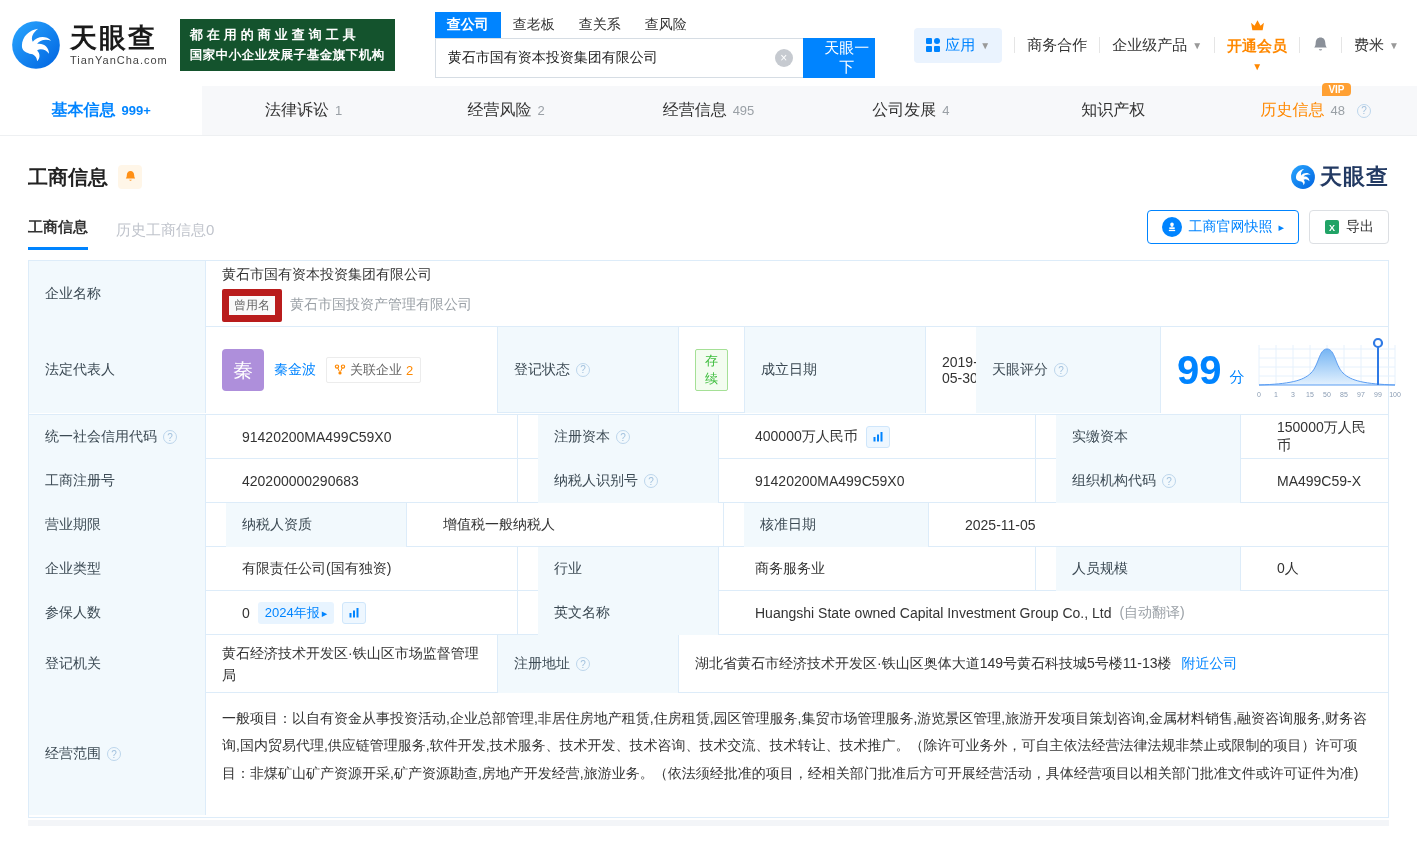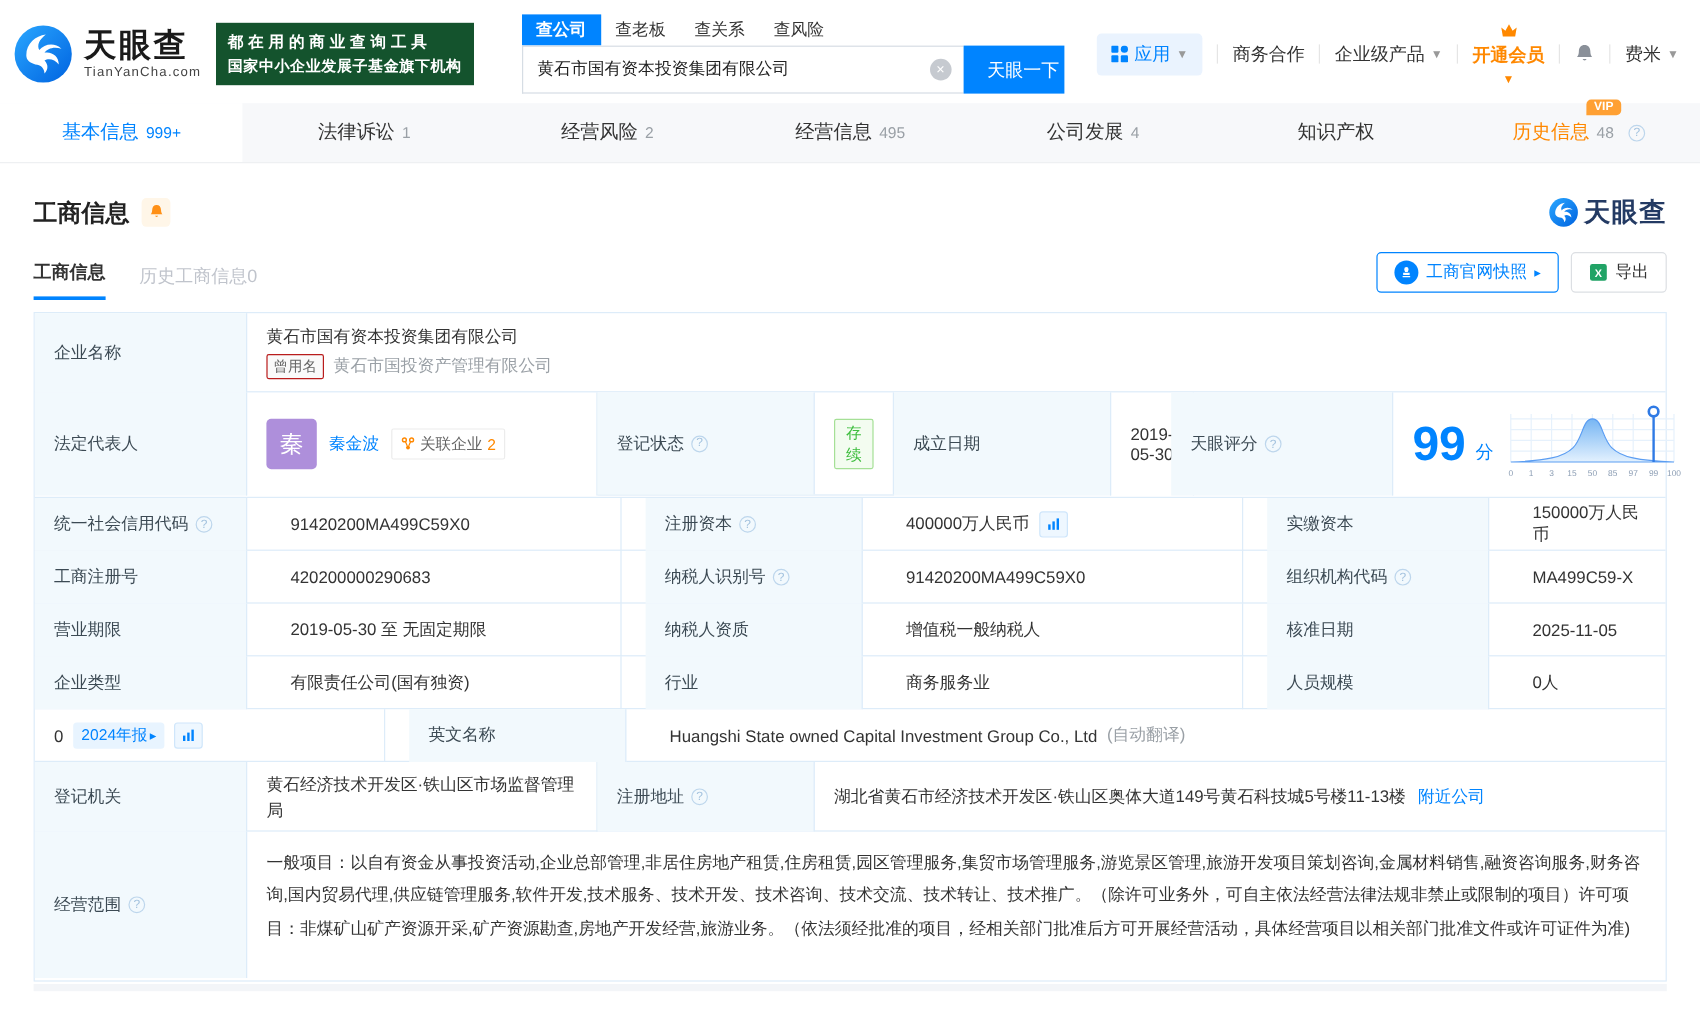--- a/index.html
+++ b/index.html
@@ -21,36 +21,36 @@
   .search-tabs{display:flex;align-items:flex-end;height:26px;}
   .search-tab{font-size:14px;color:#333;padding:4px 12px;cursor:pointer;}
   .search-tab.active{background:var(--blue);color:#fff;font-weight:bold;}
   .search-row{display:flex;}
   .search-input{width:368px;height:40px;border:1px solid #d6dde4;border-right:none;
       padding:0 34px 0 12px;font-size:14px;color:#222;outline:none;
       font-family:"Liberation Sans","DejaVu Sans",sans-serif;}
   .clear-btn{width:18px;height:18px;border-radius:50%;background:#c6cad0;color:#fff;
       display:flex;align-items:center;justify-content:center;font-size:12px;
       margin-left:-28px;margin-top:11px;cursor:pointer;z-index:2;}
-  .search-btn{width:84px;height:40px;background:var(--blue);color:#fff;border:none;
+  .search-btn{width:72px;height:40px;background:var(--blue);color:#fff;border:none;
       font-size:15px;cursor:pointer;margin-left:10px;padding-left:16px;}
   .top-nav{display:flex;align-items:center;margin-left:auto;gap:0;}
   .nav-sep{width:1px;height:16px;background:#e5e5e5;margin:0 12px;}
   .nav-item{display:flex;align-items:center;gap:5px;font-size:15px;color:#333;cursor:pointer;white-space:nowrap;}
   .app-pill{background:#eaf3fe;color:var(--blue);padding:8px 12px;border-radius:4px;}
   .vip-nav{color:var(--orange);font-weight:bold;flex-direction:column;}
   .caret{font-size:10px;color:#999;}
   .caret.o{color:var(--orange);}
   
   .main-tabs{display:flex;height:50px;background:#f7f8fa;border-bottom:1px solid #eef0f2;}
   .mtab{flex:1;display:flex;align-items:center;justify-content:center;gap:6px;
         font-size:16px;color:#333;cursor:pointer;position:relative;}
   .mtab .cnt{font-size:13px;color:#9aa0a6;}
   .mtab.active{background:#fff;}
-  .mtab.active .lbl,.mtab.active .cnt{color:var(--blue);font-weight:normal;}
+  .mtab.active .lbl,.mtab.active .cnt{color:var(--blue);font-weight:bold;}
   .mtab.vip .lbl{color:var(--orange);}
   .rel{position:relative;display:inline-block;}
   .vip-badge{position:absolute;top:-17px;right:-26px;background:#ffa033;color:#fff;
      font-size:10px;font-weight:bold;padding:1px 6px;border-radius:4px 4px 4px 0;}
   .help{display:inline-flex;width:14px;height:14px;border:1px solid #bdd6ec;border-radius:50%;
      color:#a3c2de;font-size:10px;align-items:center;justify-content:center;margin-left:6px;flex:none;}
   
   .section{padding:26px 28px 0 28px;}
   .sec-head{display:flex;align-items:center;}
   .sec-title{font-size:20px;font-weight:bold;color:#222;}
@@ -81,21 +81,21 @@
   .c4{width:297px;flex:none;} .c5{width:185px;flex:none;} .c6{flex:1;}
   .span-rest{flex:1;}
   .h66{height:66px;} .h44{height:44px;gap:20px;} .h58{height:58px;}
   .midblock{width:478px;flex:none;display:flex;}
   .subrow{display:flex;flex:1;}
   .subrow:first-child{border-bottom:1px solid var(--line);}
   .sr-label{width:181px;flex:none;}
   .sr-value{flex:1;}
   .name-cell{flex-direction:column;align-items:flex-start;justify-content:center;gap:5px;}
   .former-line{display:flex;align-items:center;gap:8px;}
-  .tag-former{font-size:12px;color:#666;background:#fafafa;border:1px solid #b91c1c;
+  .tag-former{font-size:12px;color:#666;background:#fafafa;border:7px solid #b91c1c;
       padding:1px 5px;border-radius:2px;}
   .former-name{color:#9aa0a6;font-size:14px;}
   .avatar{width:42px;height:42px;border-radius:4px;background:#ae8fdb;color:#fff;
       display:flex;align-items:center;justify-content:center;font-size:20px;margin-right:10px;flex:none;}
   .link{color:var(--blue);cursor:pointer;text-decoration:none;}
   .rel-tag{display:flex;align-items:center;gap:4px;border:1px solid #ececec;border-radius:2px;
       padding:3px 7px;margin-left:10px;font-size:13px;color:#666;cursor:pointer;}
   .rel-tag b{color:var(--orange);font-weight:normal;}
   .tag-green{color:#3dbd3d;background:#f3fcf0;border:1px solid #a5e096;border-radius:2px;
       padding:2px 9px;font-size:13px;}
@@ -384,37 +384,37 @@
       <div class="cell c4">91420200MA499C59X0</div>
       <div class="cell label c5">
         <span>组织机构代码</span>
         <span class="help">?</span>
       </div>
       <div class="cell c6 last">MA499C59-X</div>
     </div>
 
     <div class="trow h44">
       <div class="cell label c1">营业期限</div>
-      <div class="cell c2">2019-05-30 至 无固定期限</div>
       <div class="cell label c3">纳税人资质</div>
       <div class="cell c4">增值税一般纳税人</div>
       <div class="cell label c5">核准日期</div>
       <div class="cell c6 last">2025-11-05</div>
     </div>
 
     <div class="trow h44">
       <div class="cell label c1">企业类型</div>
       <div class="cell c2">有限责任公司(国有独资)</div>
       <div class="cell label c3">行业</div>
       <div class="cell c4">商务服务业</div>
       <div class="cell label c5">人员规模</div>
       <div class="cell c6 last">0人</div>
     </div>
 
     <div class="trow h44">
+      <div class="cell label c1">参保人数</div>
       <div class="cell c2">
         <span>0</span>
         <span class="report-tag">
           <span>2024年报</span>
           <span class="arrow-r">▸</span>
         </span>
         <span class="icon-btn">
           <svg width="12" height="12" viewBox="0 0 12 12">
             <rect x="1.5" y="6" width="2" height="4.5" fill="#0084ff"></rect>
             <rect x="5" y="3.5" width="2" height="7" fill="#0084ff"></rect>

